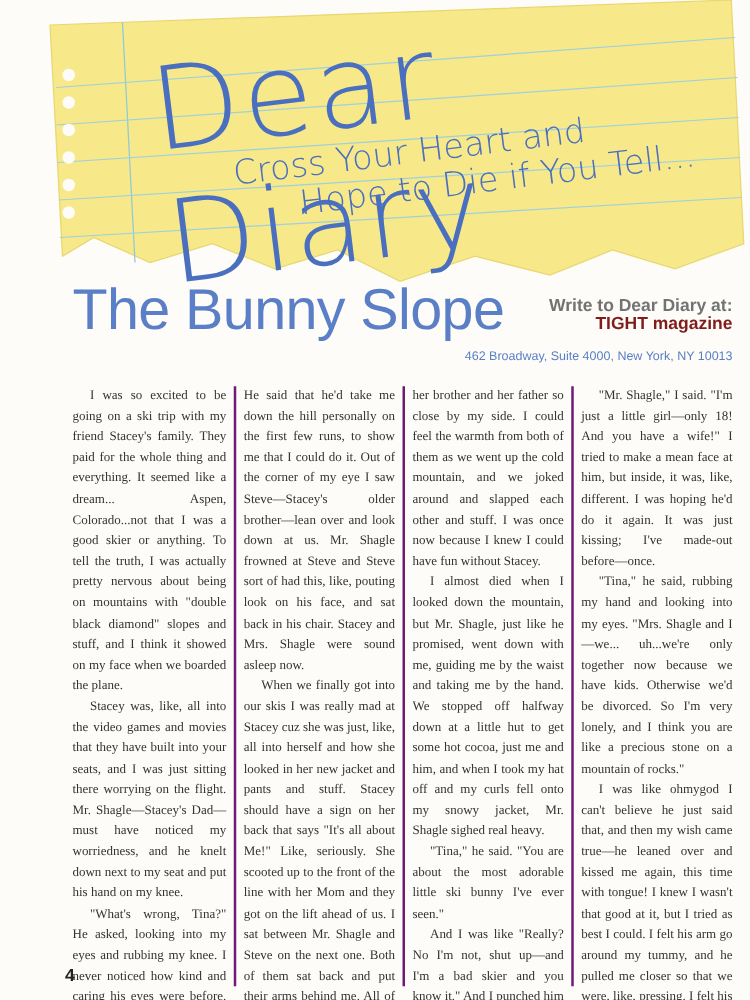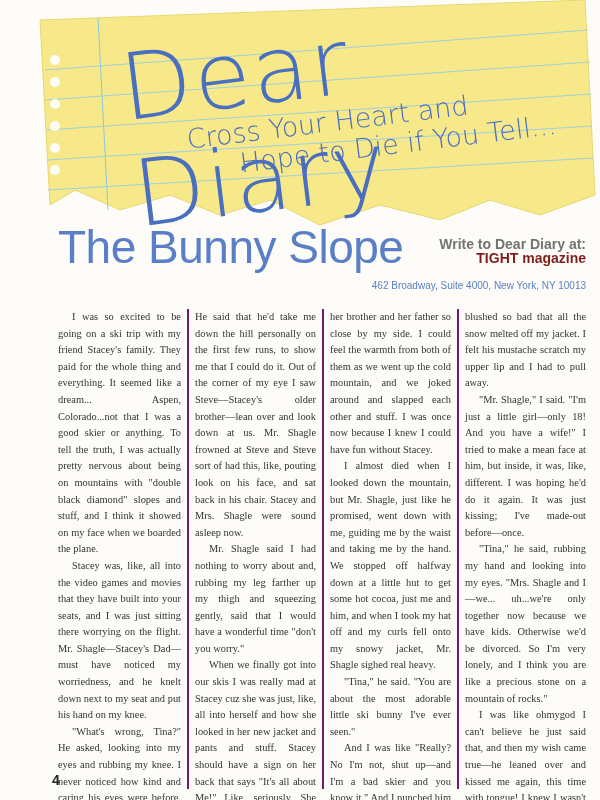--- a/index.html
+++ b/index.html
@@ -68,31 +68,29 @@
 
 <div class="columns">
   <div class="col">
     <p>I was so excited to be going on a ski trip with my friend Stacey's family. They paid for the whole thing and everything. It seemed like a dream... Aspen, Colorado...not that I was a good skier or anything. To tell the truth, I was actually pretty nervous about being on mountains with "double black diamond" slopes and stuff, and I think it showed on my face when we boarded the plane.</p>
     <p>Stacey was, like, all into the video games and movies that they have built into your seats, and I was just sitting there worrying on the flight. Mr. Shagle—Stacey's Dad—must have noticed my worriedness, and he knelt down next to my seat and put his hand on my knee.</p>
     <p>"What's wrong, Tina?" He asked, looking into my eyes and rubbing my knee. I never noticed how kind and caring his eyes were before. "Aren't you excited about this trip?"</p>
 
   </div>
   <div class="col">
     <p class="noindent">He said that he'd take me down the hill personally on the first few runs, to show me that I could do it. Out of the corner of my eye I saw Steve—Stacey's older brother—lean over and look down at us. Mr. Shagle frowned at Steve and Steve sort of had this, like, pouting look on his face, and sat back in his chair. Stacey and Mrs. Shagle were sound asleep now.</p>
-    <p>Mr. Shagle said I had nothing to worry about and, rubbing my leg farther up my thigh and squeezing gently, said that I would have a wonderful time "don't you worry."</p>
     <p>When we finally got into our skis I was really mad at Stacey cuz she was just, like, all into herself and how she looked in her new jacket and pants and stuff. Stacey should have a sign on her back that says "It's all about Me!" Like, seriously. She scooted up to the front of the line with her Mom and they got on the lift ahead of us. I sat between Mr. Shagle and Steve on the next one. Both of them sat back and put their arms behind me. All of a sudden I felt, like, secure with</p>
   </div>
   <div class="col">
     <p class="noindent">her brother and her father so close by my side. I could feel the warmth from both of them as we went up the cold mountain, and we joked around and slapped each other and stuff. I was once now because I knew I could have fun without Stacey.</p>
     <p>I almost died when I looked down the mountain, but Mr. Shagle, just like he promised, went down with me, guiding me by the waist and taking me by the hand. We stopped off halfway down at a little hut to get some hot cocoa, just me and him, and when I took my hat off and my curls fell onto my snowy jacket, Mr. Shagle sighed real heavy.</p>
     <p>"Tina," he said. "You are about the most adorable little ski bunny I've ever seen."</p>
     <p>And I was like "Really? No I'm not, shut up—and I'm a bad skier and you know it." And I punched him in the arm, playfully.</p>
     <p>He looked around the lodge, looked out the window real quick (I got the feeling he was making sure they weren't around) and leaned over and kissed me right on the lips! I</p>
   </div>
   <div class="col">
-    <p class="noindent">blushed so bad that all the snow melted off my jacket. I felt his mustache scratch my upper lip and I had to pull away.</p>
     <p>"Mr. Shagle," I said. "I'm just a little girl—only 18! And you have a wife!" I tried to make a mean face at him, but inside, it was, like, different. I was hoping he'd do it again. It was just kissing; I've made-out before—once.</p>
     <p>"Tina," he said, rubbing my hand and looking into my eyes. "Mrs. Shagle and I—we... uh...we're only together now because we have kids. Otherwise we'd be divorced. So I'm very lonely, and I think you are like a precious stone on a mountain of rocks."</p>
     <p>I was like ohmygod I can't believe he just said that, and then my wish came true—he leaned over and kissed me again, this time with tongue! I knew I wasn't that good at it, but I tried as best I could. I felt his arm go around my tummy, and he pulled me closer so that we were, like, pressing. I felt his hand go under my jacket and stroke up and down my back. My whole body began to</p>
   </div>
 </div>
 
 <div class="page-num">4</div>
 
 </body></html>

